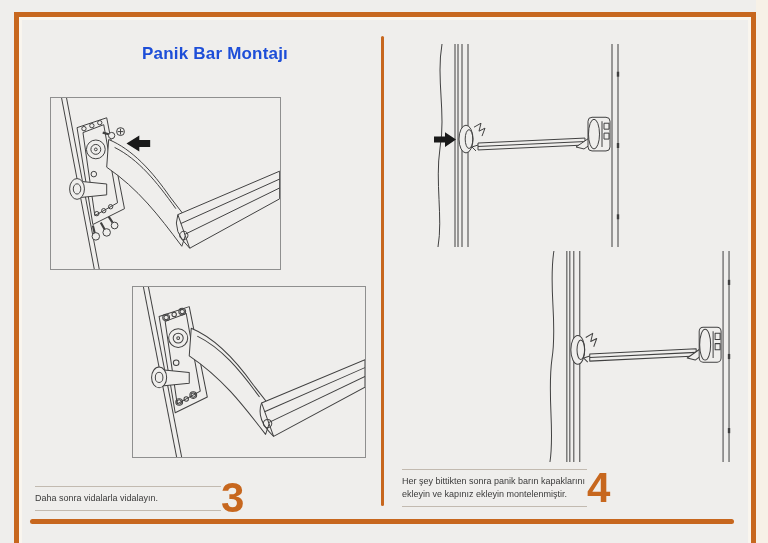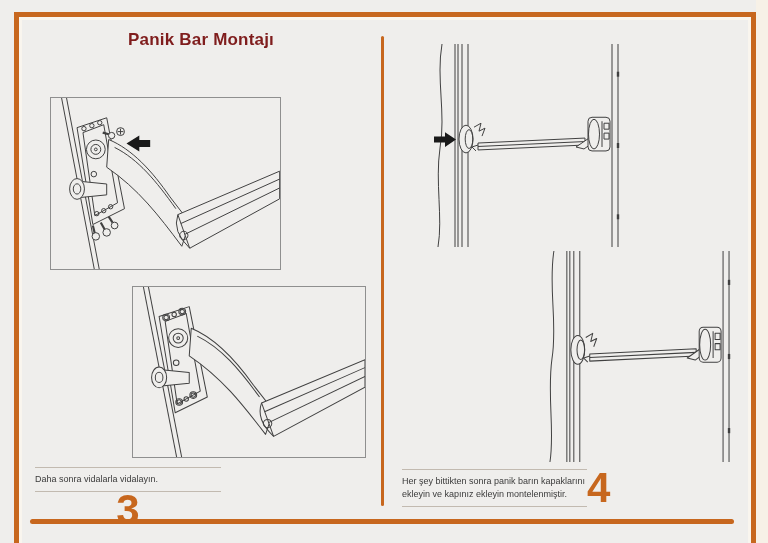--- a/index.html
+++ b/index.html
@@ -8,22 +8,22 @@
     background:#efeeec;
     font-family:"Liberation Sans",sans-serif;
   }
   .cream-strip{position:absolute;left:756px;top:0;width:12px;height:543px;background:#f7f1e7;}
   .frame{
     position:absolute;left:14px;top:12px;width:742px;height:560px;
     box-sizing:border-box;border:5px solid #c7671e;
     box-shadow:inset 0 0 0 3px #f9f5ee;
   }
   .page-title{
-    position:absolute;left:127px;top:29px;margin:1px;
-    font-size:17px;font-weight:bold;color:#7f1d1d;letter-spacing:.2px;
+    position:absolute;left:127px;top:29px;margin:15px;
+    font-size:17px;font-weight:bold;color:#1d4ed8;letter-spacing:.2px;
   }
   .v-divider{position:absolute;left:381px;top:36px;width:3px;height:470px;background:#c7671e;border-radius:2px;}
   .bottom-rule{position:absolute;left:30px;top:519px;width:704px;height:5px;background:#c7671e;border-radius:3px;}
   .diagram-box{position:absolute;box-sizing:border-box;border:1px solid #8f8f8f;background:#efeeec;}
   .diagram-plain{position:absolute;}
   .diagram-box svg,.diagram-plain svg{display:block;}
   .caption-block{position:absolute;display:flex;align-items:center;}
   .caption-text{
     box-sizing:border-box;
     border-top:1px solid #c2bab0;border-bottom:1px solid #c2bab0;
@@ -142,21 +142,21 @@
     </g>
   </svg>
 </div>
 
 <div class="diagram-plain" style="left:538px;top:251px;width:197px;height:211px;">
   <svg viewBox="0 0 198 205" width="197" height="211" preserveAspectRatio="none">
     <use href="#front"></use>
   </svg>
 </div>
 
-<div class="caption-block" style="left:35px;top:467px;flex-direction:column;">
+<div class="caption-block" style="left:35px;top:480px;">
   <div class="caption-text cap3-text">Daha sonra vidalarla vidalayın.</div>
   <div class="step-number">3</div>
 </div>
 
 <div class="caption-block" style="left:402px;top:469px;">
   <div class="caption-text">
     <div>Her şey bittikten sonra panik barın kapaklarını</div>
     <div>ekleyin ve kapınız ekleyin montelenmiştir.</div>
   </div>
   <div class="step-number">4</div>

